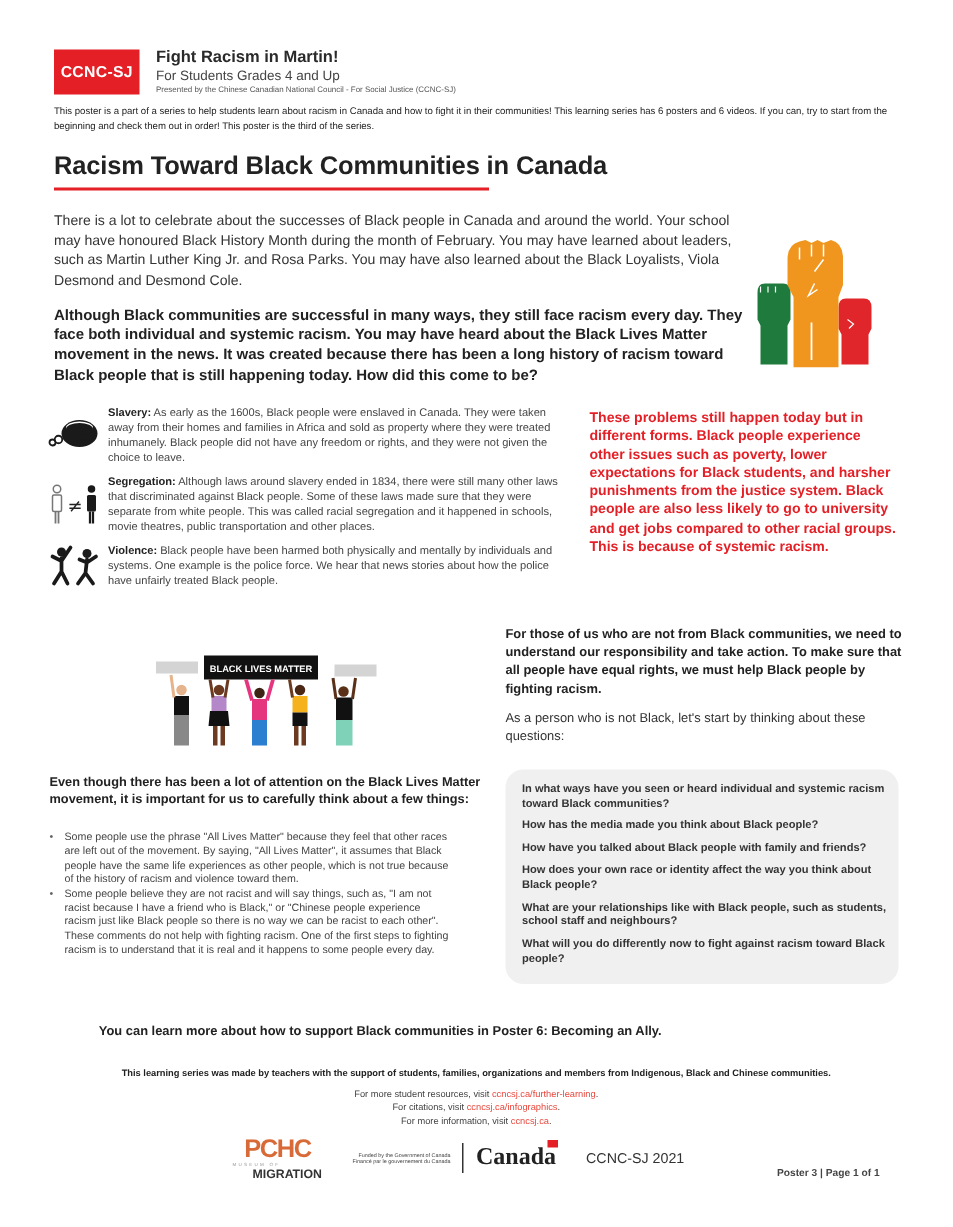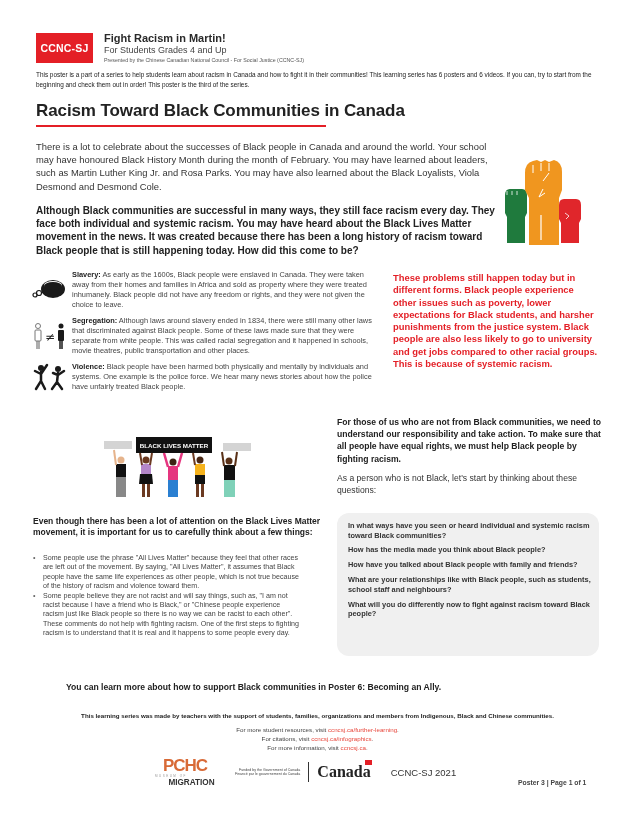--- a/index.html
+++ b/index.html
@@ -130,21 +130,21 @@
   </div>
   <div class="issue">
     <div class="issue-icon">
       <svg width="36" height="30" viewBox="0 0 36 30">
         <circle cx="9" cy="6" r="3" fill="#1a1a1a"></circle>
         <path d="M9 10 l0 9 l-5 8 M9 19 l4 8 M9 12 l-6 -3 M9 12 l6 -9" stroke="#1a1a1a" stroke-width="2.5" fill="none" stroke-linecap="round"></path>
         <circle cx="26" cy="7" r="3" fill="#1a1a1a"></circle>
         <path d="M26 11 l-1 9 l-5 7 M25 20 l5 7 M26 13 l6 -4 M26 13 l-5 -2" stroke="#1a1a1a" stroke-width="2.5" fill="none" stroke-linecap="round"></path>
       </svg>
     </div>
-    <div class="issue-text"><b>Violence:</b><span> Black people have been harmed both physically and mentally by individuals and systems. One example is the police force. We hear many news stories about how the police have unfairly treated Black people.</span></div>
+    <div class="issue-text"><b>Violence:</b><span> Black people have been harmed both physically and mentally by individuals and systems. One example is the police force. We hear that news stories about how the police have unfairly treated Black people.</span></div>
   </div>
 </div>
 
 <p class="red-callout">These problems still happen today but in different forms. Black people experience other issues such as poverty, lower expectations for Black students, and harsher punishments from the justice system. Black people are also less likely to go to university and get jobs compared to other racial groups. This is because of systemic racism.</p>
 
 <svg class="blm-img" viewBox="0 0 165 90">
   <rect x="4" y="18" width="28" height="8" fill="#d4d4d4"></rect>
   <rect x="123" y="20" width="28" height="8" fill="#d4d4d4"></rect>
   <rect x="36" y="14" width="76" height="16" fill="#111"></rect>
   <text x="74" y="25" text-anchor="middle" font-size="6.2" fill="#fff" font-weight="bold" font-family="Liberation Sans, sans-serif">BLACK LIVES MATTER</text>
@@ -192,20 +192,21 @@
   </g>
 </svg>
 
 <p class="forthose">For those of us who are not from Black communities, we need to understand our responsibility and take action. To make sure that all people have equal rights, we must help Black people by fighting racism.</p>
 <p class="asaperson">As a person who is not Black, let's start by thinking about these questions:</p>
 
 <div class="q-box">
   <p class="q-item">In what ways have you seen or heard individual and systemic racism toward Black communities?</p>
   <p class="q-item">How has the media made you think about Black people?</p>
   <p class="q-item">How have you talked about Black people with family and friends?</p>
+  <p class="q-item">How does your own race or identity affect the way you think about Black people?</p>
   <p class="q-item">What are your relationships like with Black people, such as students, school staff and neighbours?</p>
   <p class="q-item">What will you do differently now to fight against racism toward Black people?</p>
 </div>
 
 <p class="left-heading">Even though there has been a lot of attention on the Black Lives Matter movement, it is important for us to carefully think about a few things:</p>
 <ul class="bullets">
   <li>Some people use the phrase "All Lives Matter" because they feel that other races are left out of the movement. By saying, "All Lives Matter", it assumes that Black people have the same life experiences as other people, which is not true because of the history of racism and violence toward them.</li>
   <li>Some people believe they are not racist and will say things, such as, "I am not racist because I have a friend who is Black," or "Chinese people experience racism just like Black people so there is no way we can be racist to each other". These comments do not help with fighting racism. One of the first steps to fighting racism is to understand that it is real and it happens to some people every day.</li>
 </ul>
 

